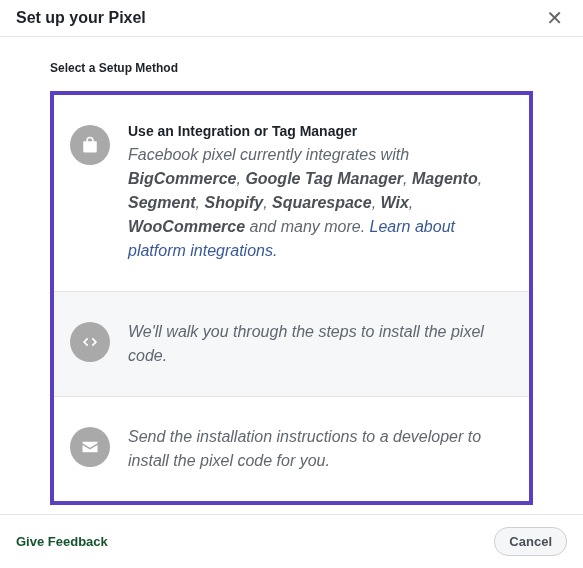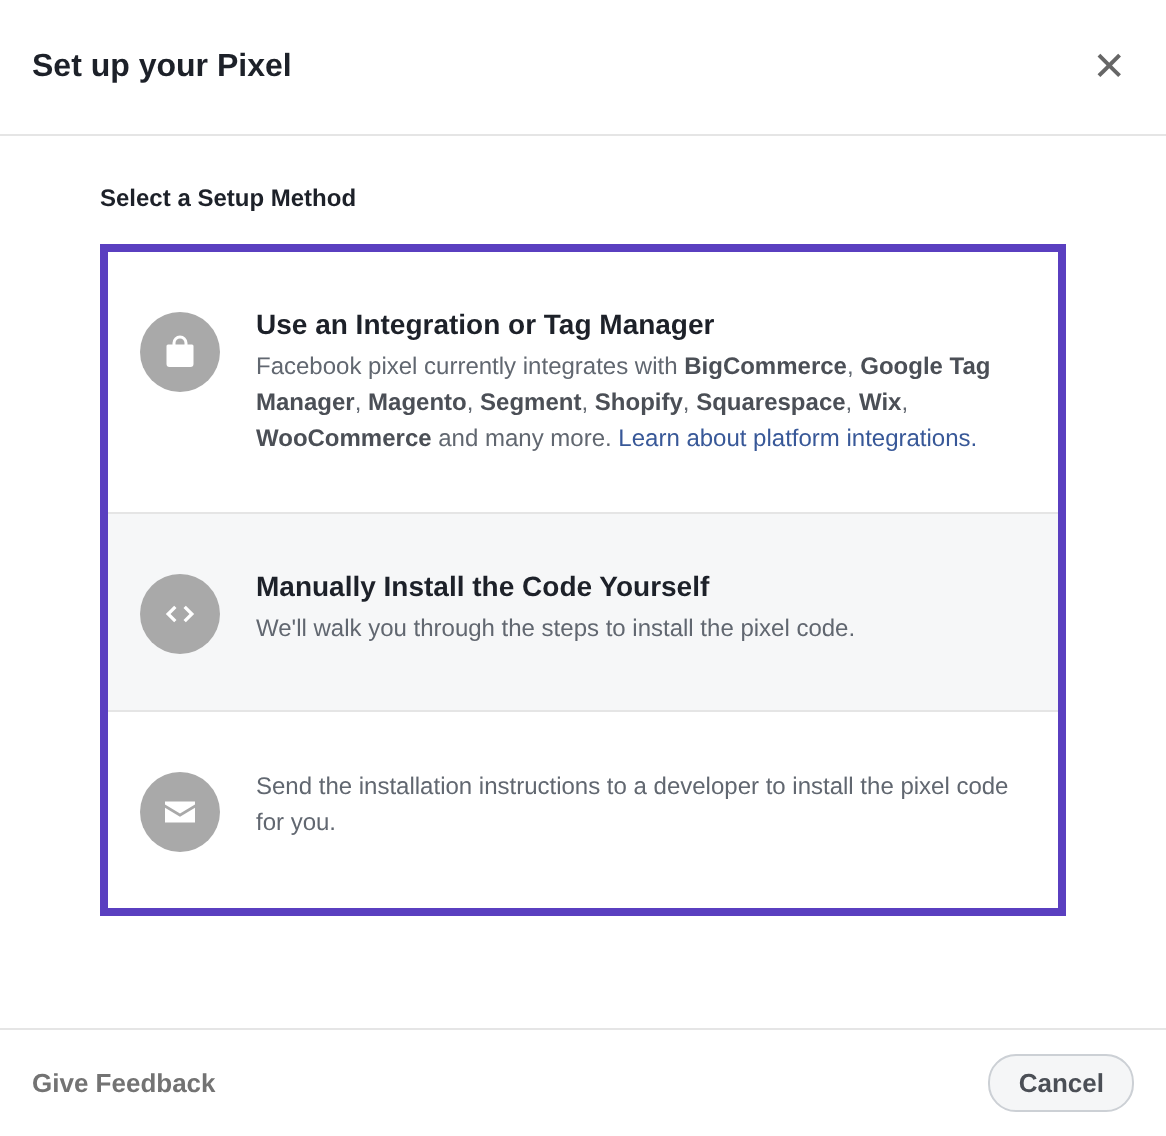--- a/index.html
+++ b/index.html
@@ -12,21 +12,21 @@
       background: #fff;
       width: 583px;
       height: 568px;
       position: relative;
       color: #1d2129;
     }
     .header {
       display: flex;
       justify-content: space-between;
       align-items: center;
-      padding: 21px 16px;
+      padding: 6px 16px;
       border-bottom: 1px solid #e5e5e5;
     }
     .header-title {
       font-size: 16px;
       font-weight: bold;
       color: #1d2129;
     }
     .close-icon {
       font-size: 20px;
       color: #666;
@@ -77,23 +77,24 @@
     .option-text {
       flex: 1;
     }
     .option-title {
       font-size: 14px;
       font-weight: bold;
       color: #1d2129;
       margin-bottom: 4px;
     }
     .option-desc {
-      font-size: 12px;
+      font-size: 16px;
       color: #616770;
       line-height: 1.5;
+      font-style: italic;
     }
     .option-desc b {
       color: #4b4f56;
       font-weight: bold;
     }
     .link {
       color: #385898;
     }
     .footer {
       position: absolute;
@@ -102,21 +103,21 @@
       right: 0;
       border-top: 1px solid #e5e5e5;
       padding: 12px 16px;
       display: flex;
       justify-content: space-between;
       align-items: center;
     }
     .feedback-link {
       font-size: 13px;
       font-weight: bold;
-      color: #737373;
+      color: #14532d;
       cursor: pointer;
     }
     .cancel-btn {
       font-size: 13px;
       font-weight: bold;
       color: #4b4f56;
       background: #f5f6f7;
       border: 1px solid #ccd0d5;
       padding: 6px 14px;
       border-radius: 14px;
@@ -150,21 +151,20 @@
       </div>
     </div>
 
     <div class="option hover">
       <div class="option-icon">
         <svg width="20" height="20" viewBox="0 0 24 24">
             <path d="M8.5 17L3.5 12 8.5 7l1.4 1.4L6.3 12l3.6 3.6L8.5 17zm7 0l-1.4-1.4 3.6-3.6-3.6-3.6L15.5 7l5 5-5 5z"></path>
           </svg>
       </div>
       <div class="option-text">
-        <div class="option-title">Manually Install the Code Yourself</div>
         <div class="option-desc">We'll walk you through the steps to install the pixel code.</div>
       </div>
     </div>
 
     <div class="option">
       <div class="option-icon">
         <svg width="18" height="18" viewBox="0 0 24 24">
             <path d="M2 5h20v2l-10 6L2 7V5zm0 4.2l10 6 10-6V19H2V9.2z"></path>
           </svg>
       </div>

